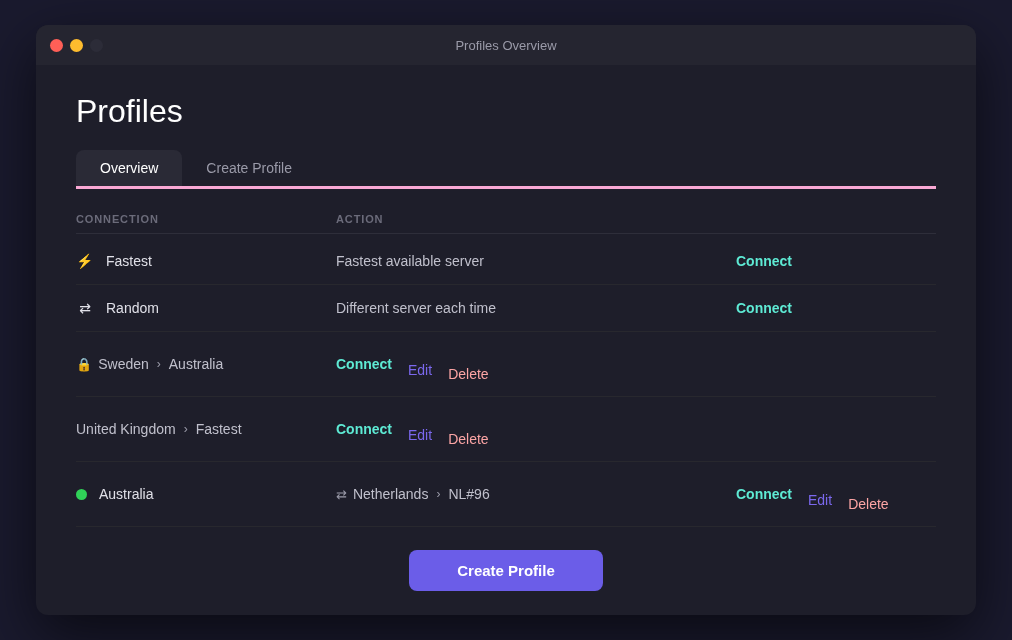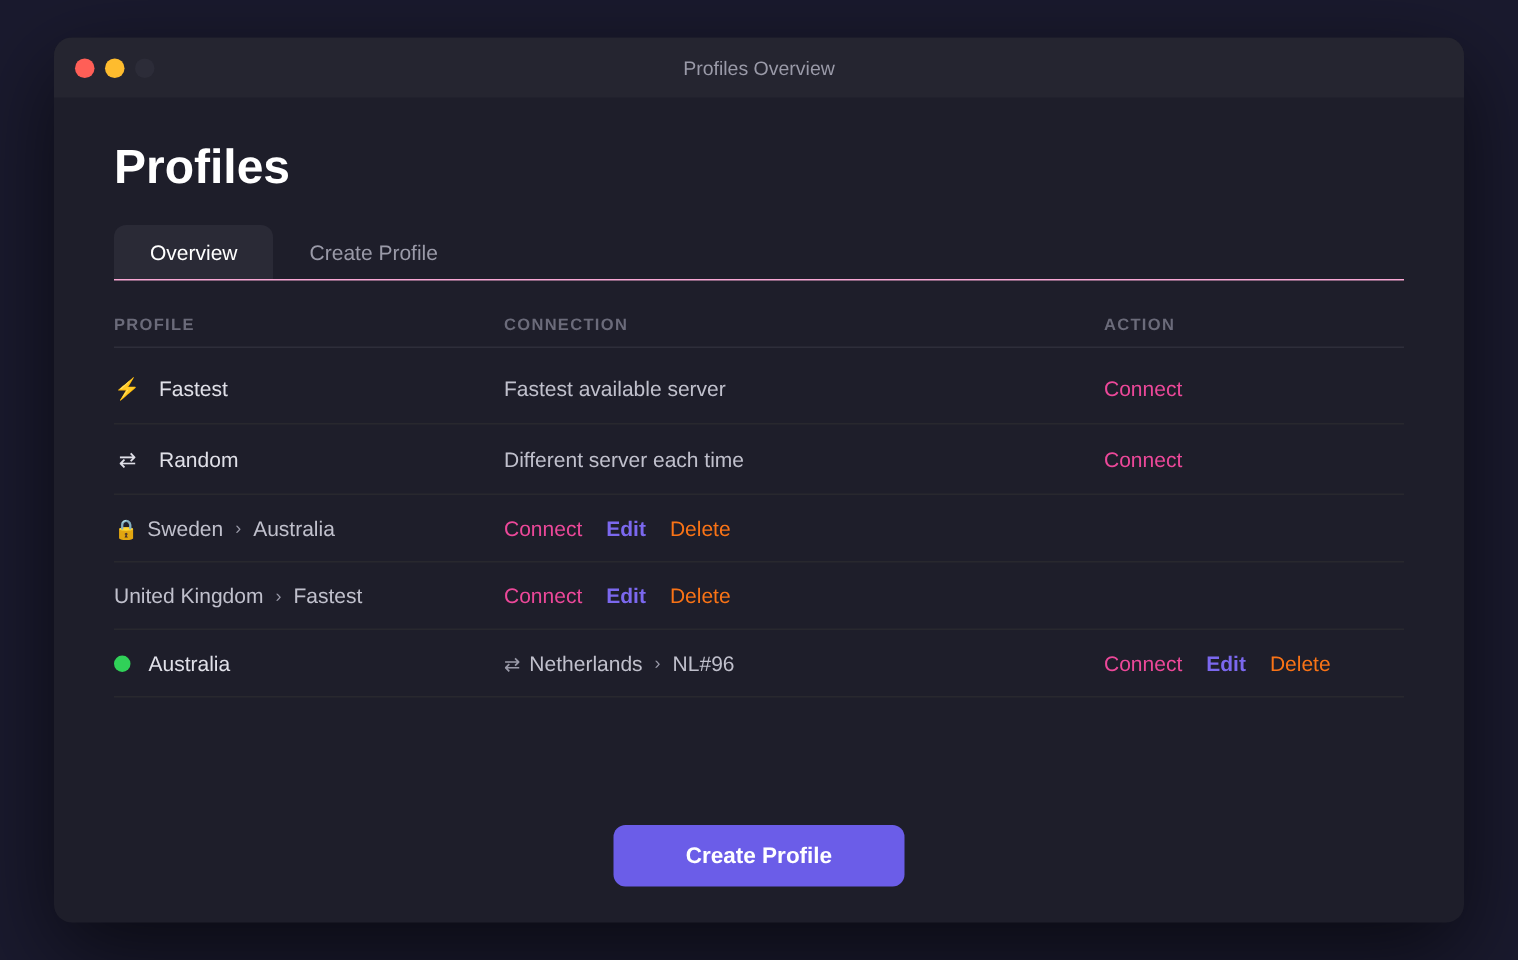--- a/index.html
+++ b/index.html
@@ -63,29 +63,29 @@
       flex: 1;
       padding: 28px 40px 24px 40px;
       display: flex;
       flex-direction: column;
       overflow: hidden;
     }
 
     .page-title {
       color: #ffffff;
       font-size: 32px;
-      font-weight: 700;
+      font-weight: 400;
       margin-bottom: 20px;
     }
 
     .tabs {
       display: flex;
       gap: 0;
       margin-bottom: 24px;
-      border-bottom: 1px solid #f9a8d4;
+      border-bottom: 3px solid #f9a8d4;
     }
 
     .tab {
       padding: 10px 24px;
       font-size: 14px;
       font-weight: 500;
       cursor: pointer;
       border-radius: 8px 8px 0 0;
       color: #9a9aa8;
       border: none;
@@ -188,47 +188,49 @@
       margin: 0 2px;
     }
 
     .action-buttons {
       display: flex;
       align-items: center;
       gap: 16px;
     }
 
     .btn-connect {
-      color: #ec4899;
+      color: #5eead4;
+      font-size: 14px;
+      font-weight: 700;
+      background: none;
+      border: none;
+      cursor: pointer;
+      padding: 0;
+    }
+
+    .btn-edit {
+      color: #7b68ee;
       font-size: 14px;
       font-weight: 400;
       background: none;
       border: none;
       cursor: pointer;
       padding: 0;
-    }
-
-    .btn-edit {
-      color: #7b68ee;
-      font-size: 14px;
-      font-weight: 700;
-      background: none;
-      border: none;
-      cursor: pointer;
-      padding: 0;
+      margin-top: 12px;
     }
 
     .btn-delete {
-      color: #f97316;
+      color: #fca5a5;
       font-size: 14px;
       font-weight: 500;
       background: none;
       border: none;
       cursor: pointer;
       padding: 0;
+      margin-top: 20px;
     }
 
     .bottom-bar {
       padding: 16px 0 0 0;
       display: flex;
       justify-content: center;
     }
 
     .btn-create-profile {
       background: #6b5de8;
@@ -271,21 +273,20 @@
         <span>Overview</span>
       </button>
       <button class="tab">
         <span>Create Profile</span>
       </button>
     </div>
 
     <div class="table-container">
 
       <div class="table-header">
-        <span>PROFILE</span>
         <span>CONNECTION</span>
         <span>ACTION</span>
       </div>
 
       <div class="table-body">
 
         <div class="profile-row">
           <div class="profile-name">
             <div class="profile-icon">⚡</div>
             <span>Fastest</span>

